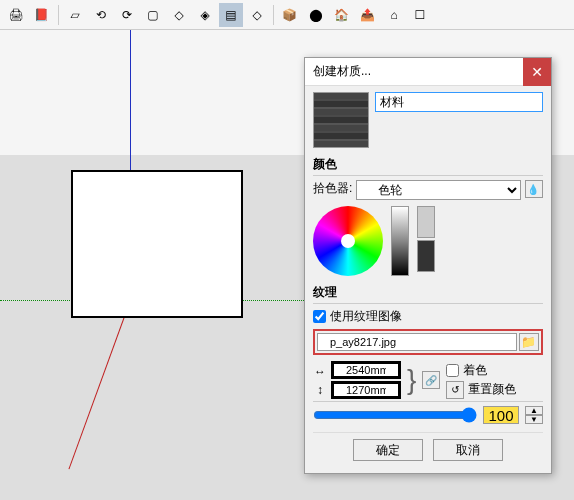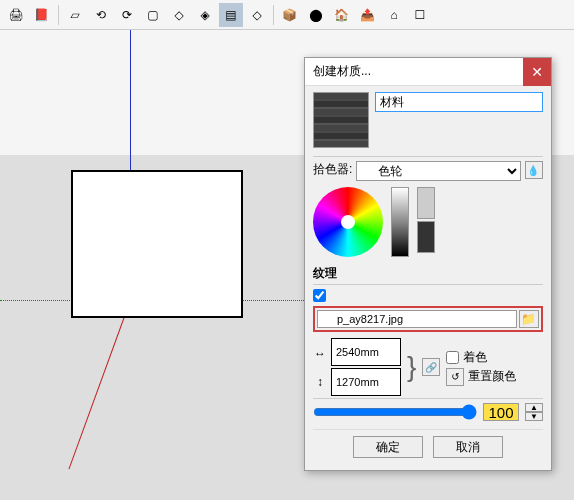--- a/index.html
+++ b/index.html
@@ -27,25 +27,25 @@
 .picker-select{flex:1;height:20px;border:1px solid #999;background:#fff;padding:0 17px}
 .tiny-btn{width:18px;height:18px;border:1px solid #999;background:#eee;display:flex;align-items:center;justify-content:center;cursor:pointer;font-size:10px}
 .color-area{display:flex;gap:8px;margin-bottom:8px;align-items:flex-start}
 .color-wheel{width:70px;height:70px;border-radius:50%;background:conic-gradient(red,yellow,lime,cyan,blue,magenta,red);position:relative}
 .color-wheel::after{content:"";position:absolute;top:50%;left:50%;width:14px;height:14px;background:#fff;border-radius:50%;transform:translate(-50%,-50%)}
 .value-bar{width:18px;height:70px;background:linear-gradient(#fff,#888,#000);border:1px solid #999}
 .swatch-col{display:flex;flex-direction:column;gap:2px}
 .swatch{width:18px;height:32px;border:1px solid #999}
 .chk-row{display:flex;align-items:center;gap:4px;margin:2px 0}
 .texture-input-row{display:flex;gap:2px;margin:4px 0;border:2px solid #d04040;padding:2px}
-.texture-input{flex:1;height:18px;border:1px solid #999;padding:0 19px;background:#fff;font-size:11px}
+.texture-input{flex:1;height:18px;border:1px solid #999;padding:0 12px;background:#fff;font-size:11px}
 .browse-btn{width:20px;height:18px;border:1px solid #999;background:#eee;cursor:pointer;display:flex;align-items:center;justify-content:center}
 .dim-row{display:flex;align-items:center;gap:4px;margin:2px 0}
 .dim-icon{width:14px;text-align:center}
-.dim-input{width:70px;height:28px;border:1px solid #000000;padding:0 4px;background:#fff;font-size:11px}
+.dim-input{width:70px;height:18px;border:3px solid #000000;padding:0 12px;background:#fff;font-size:11px}
 .brace{font-size:28px;line-height:20px;color:#666}
 .slider-row{display:flex;align-items:center;gap:6px;margin:4px 0}
 .slider{flex:1;height:16px}
 .opacity-val{width:36px;height:18px;border:1px solid #999;text-align:center;background:#fde047;font-size:15px}
 .btn-row{display:flex;justify-content:center;gap:10px;margin-top:8px;padding:6px 0;border-top:1px solid #ddd}
 .dlg-btn{width:70px;height:22px;border:1px solid #999;background:#eee;cursor:pointer}
 .arrow{position:absolute;pointer-events:none}
 .arrow line{stroke:#d00;stroke-width:1.5}
 .arrow polygon{fill:#d00}
 </style>
@@ -91,20 +91,21 @@
   <div class="dlg-title">
     <span>创建材质...</span>
     <div class="dlg-close">✕</div>
   </div>
   <div class="dlg-body">
     <div class="preview-row">
       <div class="preview"></div>
       <input class="name-input" value="材料" style="">
     </div>
 
+    <div class="section-label">颜色</div>
     <div class="section-line"></div>
     <div class="picker-row">
       <span>拾色器:</span>
       <select class="picker-select">
         <option>色轮</option>
       </select>
       <div class="tiny-btn">💧</div>
     </div>
     <div class="color-area">
       <div class="color-wheel"></div>
@@ -112,20 +113,21 @@
       <div class="swatch-col">
         <div class="swatch" style="background:#ccc"></div>
         <div class="swatch" style="background:#333"></div>
       </div>
     </div>
 
     <div class="section-label">纹理</div>
     <div class="section-line"></div>
     <div class="chk-row">
       <input type="checkbox" checked="" style="">
+      <span>使用纹理图像</span>
     </div>
     <div class="texture-input-row">
       <input class="texture-input" value="p_ay8217.jpg" style="">
       <div class="browse-btn">📁</div>
     </div>
     <div style="display:flex;align-items:center;gap:6px">
       <div>
         <div class="dim-row">
           <span class="dim-icon">↔</span>
           <input class="dim-input" value="2540mm" style="">

